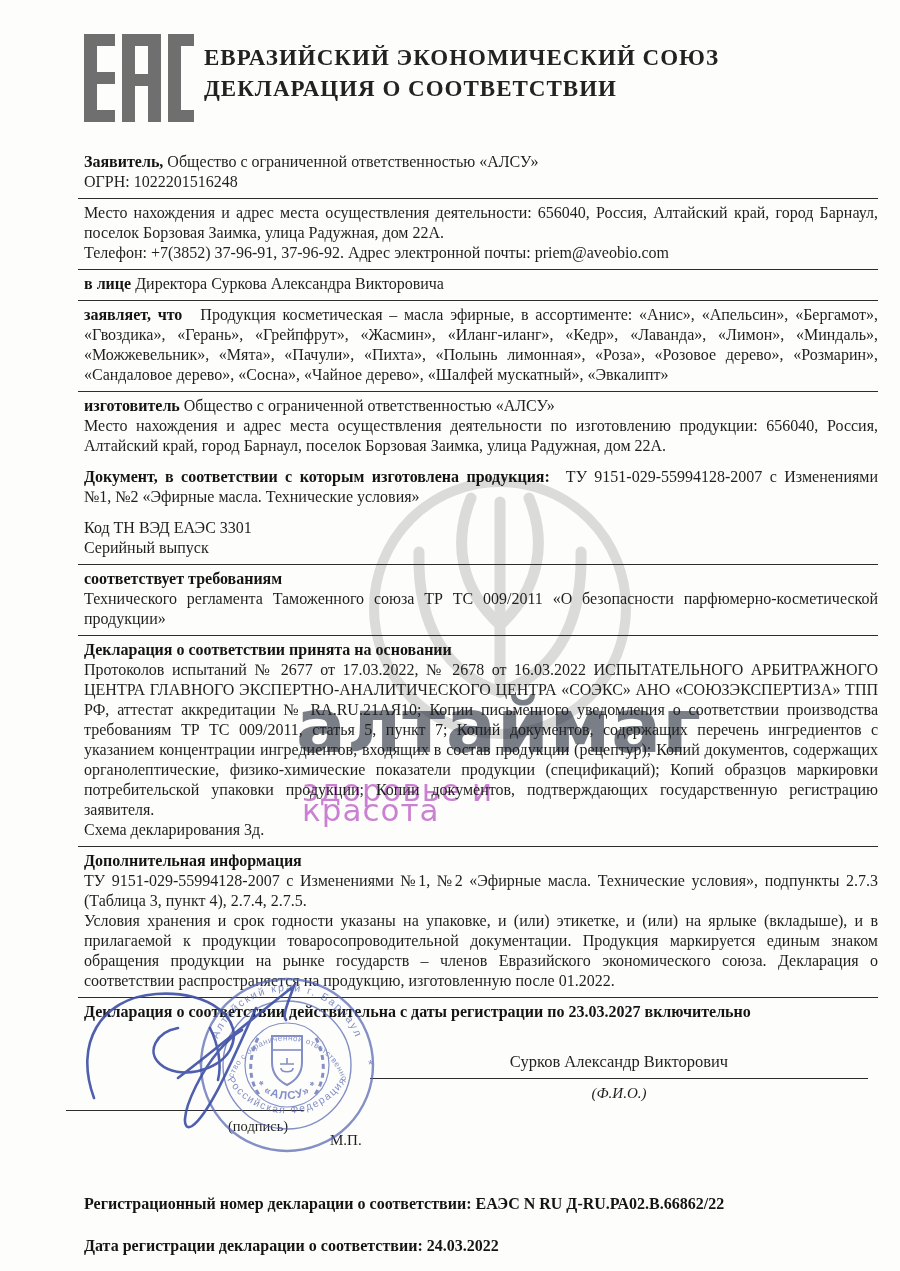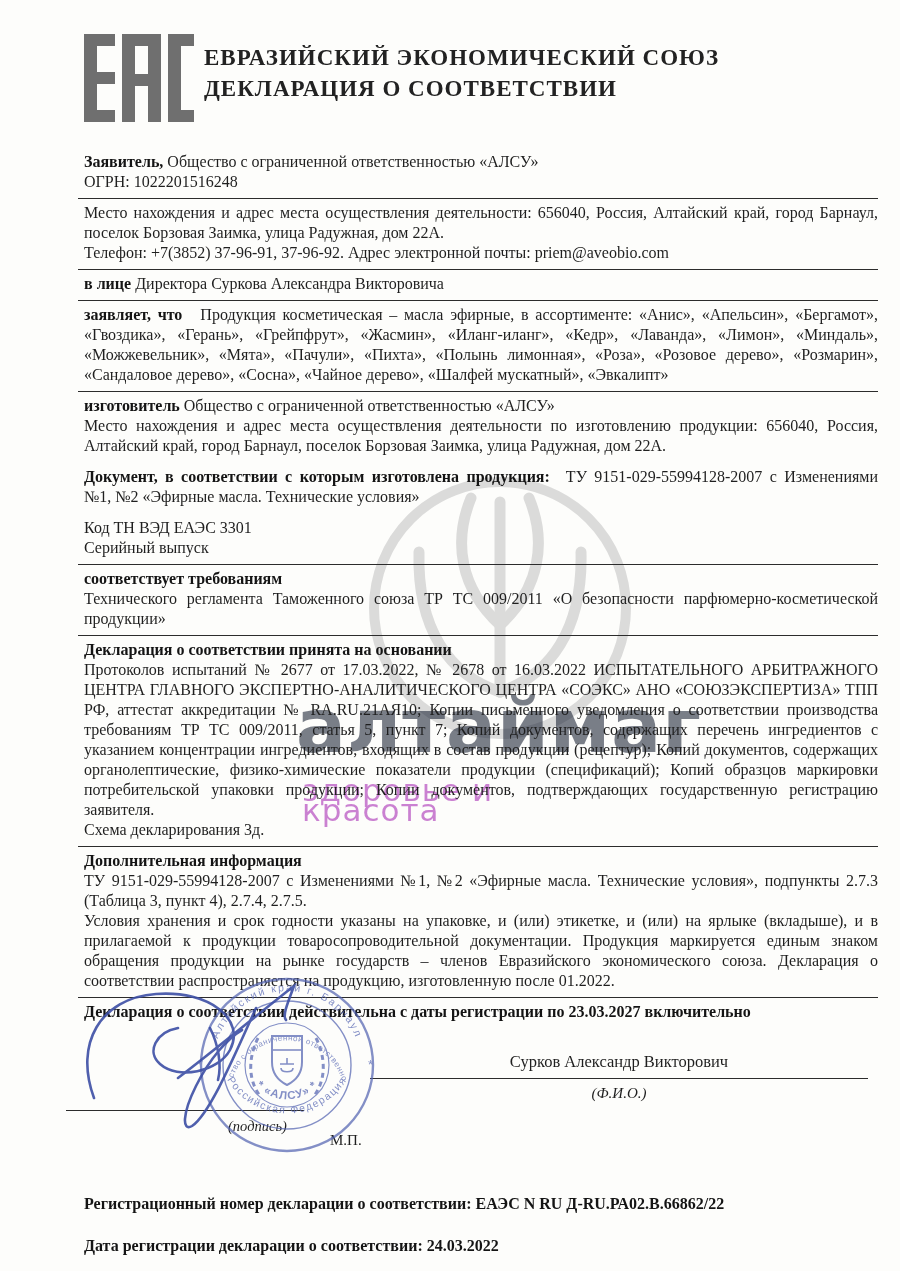--- a/index.html
+++ b/index.html
@@ -22,21 +22,21 @@
   
   .wm{position:absolute;z-index:1;opacity:0.55;}
   .wm-word{left:296px;top:688px;width:410px;font-family:"DejaVu Sans",sans-serif;
            font-weight:bold;font-size:74px;line-height:76px;color:#0f172a;letter-spacing:1px;}
   .wm-tag{left:302px;top:780px;width:290px;font-family:"DejaVu Sans",sans-serif;
           font-size:31px;color:#a21caf;letter-spacing:1px;}
   .wm-logo{left:355px;top:460px;}
   
   .sig-area{position:relative;height:150px;}
   .sigline-left{position:absolute;left:-12px;top:82px;width:238px;border-top:1.6px solid #2c2c2c;}
-  .sign-label{position:absolute;left:150px;top:88px;font-size:14.5px;font-style:italic;}
+  .sign-label{position:absolute;left:150px;top:88px;font-size:14.5px;}
   .mp-label{position:absolute;left:252px;top:102px;font-size:15px;}
   .fio-block{position:absolute;left:292px;top:24px;width:498px;text-align:center;}
   .fio-name{font-size:16.5px;padding-bottom:6px;}
   .fio-line{border-top:1.6px solid #2c2c2c;}
   .fio-label{font-size:15px;padding-top:4px;font-style:italic;}
   .stamp-layer{position:absolute;left:60px;top:968px;z-index:3;}
   .reg-line{padding-left:6px;font-weight:bold;color:#141414;}
   .reg-1{margin-top:16px;}
   .reg-2{margin-top:22px;}
 </style>

